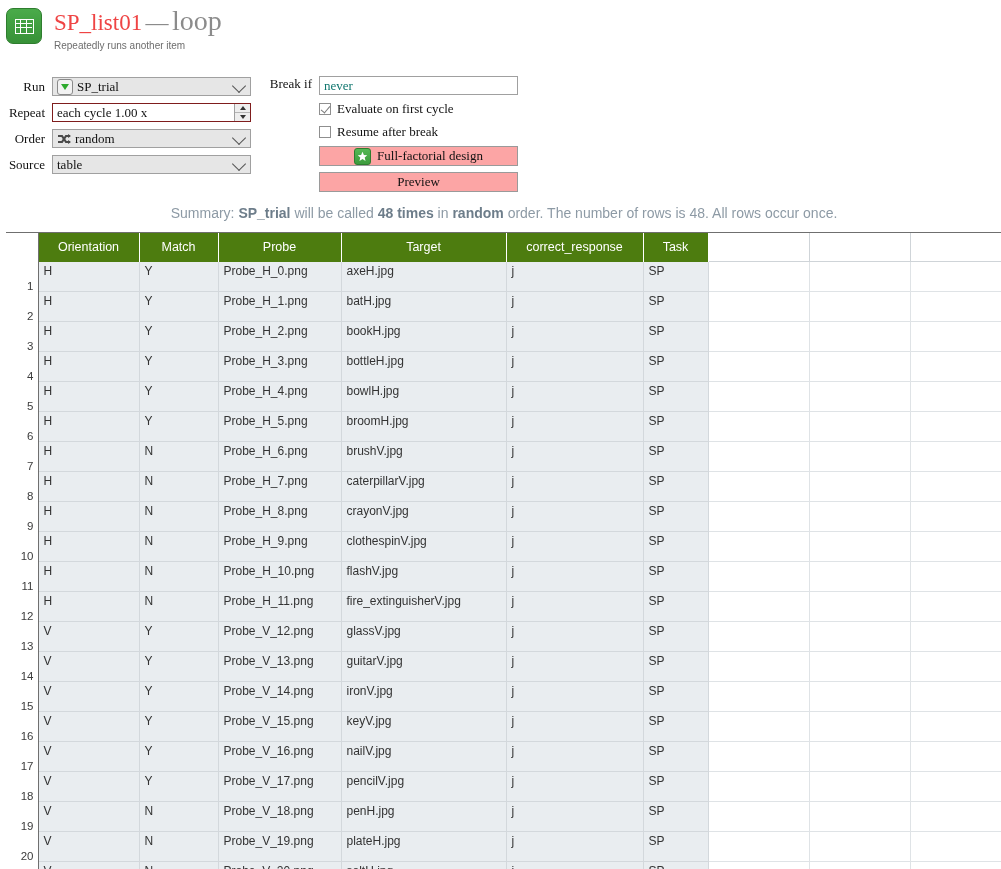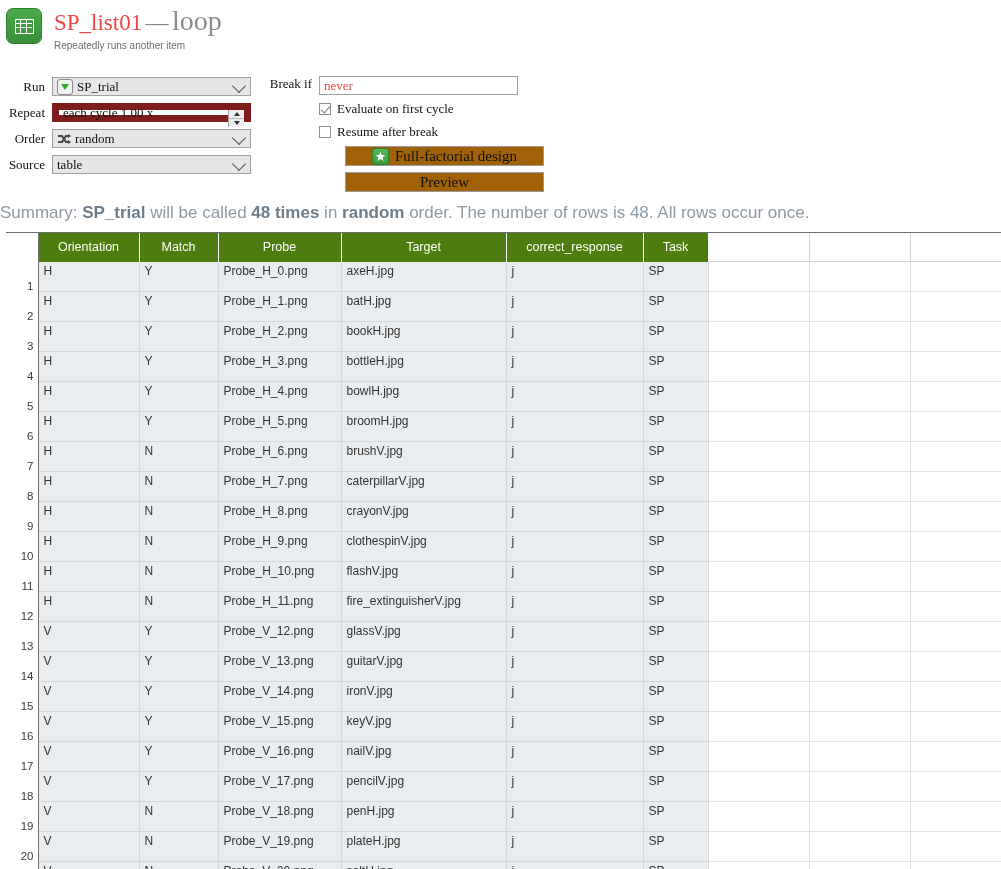--- a/index.html
+++ b/index.html
@@ -113,21 +113,21 @@
     font-size: 13px;
     color: #111;
   }
   .ctrl.combo {
     background: #e6e6e6;
     border: 1px solid #a0a0a0;
     padding-left: 4px;
   }
   .ctrl.spin {
     background: #ffffff;
-    border: 7px solid #7f1d1d;
+    border: 1px solid #7f1d1d;
     padding-left: 4px;
   }
   .chev {
     position: absolute;
     right: 6px;
     top: 3px;
     width: 9px;
     height: 9px;
     border-right: 1.6px solid #555;
     border-bottom: 1.6px solid #555;
@@ -206,21 +206,21 @@
   }
   .text-input {
     width: 199px;
     height: 19px;
     box-sizing: border-box;
     background: #fff;
     border: 1px solid #a0a0a0;
     padding-left: 4px;
     font-family: "Liberation Serif", serif;
     font-size: 13px;
-    color: #ef4444;
+    color: #0f766e;
     display: flex;
     align-items: center;
   }
   .check-row {
     display: flex;
     align-items: center;
     margin-left: 59px;
     margin-bottom: 5px;
     height: 18px;
   }
@@ -244,55 +244,56 @@
     border-right: 1.8px solid #7a7a7a;
     border-bottom: 1.8px solid #7a7a7a;
     transform: rotate(40deg);
   }
   .cb-label {
     font-family: "Liberation Serif", serif;
     font-size: 13px;
     color: #111;
   }
   .btn {
-    margin-left: 85px;
+    margin-left: 59px;
     width: 199px;
     height: 20px;
     box-sizing: border-box;
-    background: #a16207;
+    background: #fca5a5;
     border: 1px solid #9a9a9a;
     display: flex;
     align-items: center;
     justify-content: center;
     font-family: "Liberation Serif", serif;
-    font-size: 15px;
+    font-size: 13px;
     color: #111;
     margin-bottom: 6px;
   }
   .btn .star-icon {
     width: 15px;
     height: 15px;
     border-radius: 3px;
     background: linear-gradient(#55b855, #3d9b3d);
     border: 1px solid #2f7d2f;
     margin-right: 6px;
     display: flex;
     align-items: center;
     justify-content: center;
     flex: none;
   }
 
   
   .summary {
-    padding-left: 0;
-    font-size: 17px;
+    padding-left: 7px;
+    font-size: 14px;
     color: #8d9aa5;
     height: 22px;
     line-height: 22px;
     white-space: nowrap;
+    text-align: center;
   }
   .summary b { color: #6d7d8a; }
 
   
   .table-wrap {
     position: absolute;
     left: 6px;
     top: 232px;
     width: 995px;
     height: 637px;

